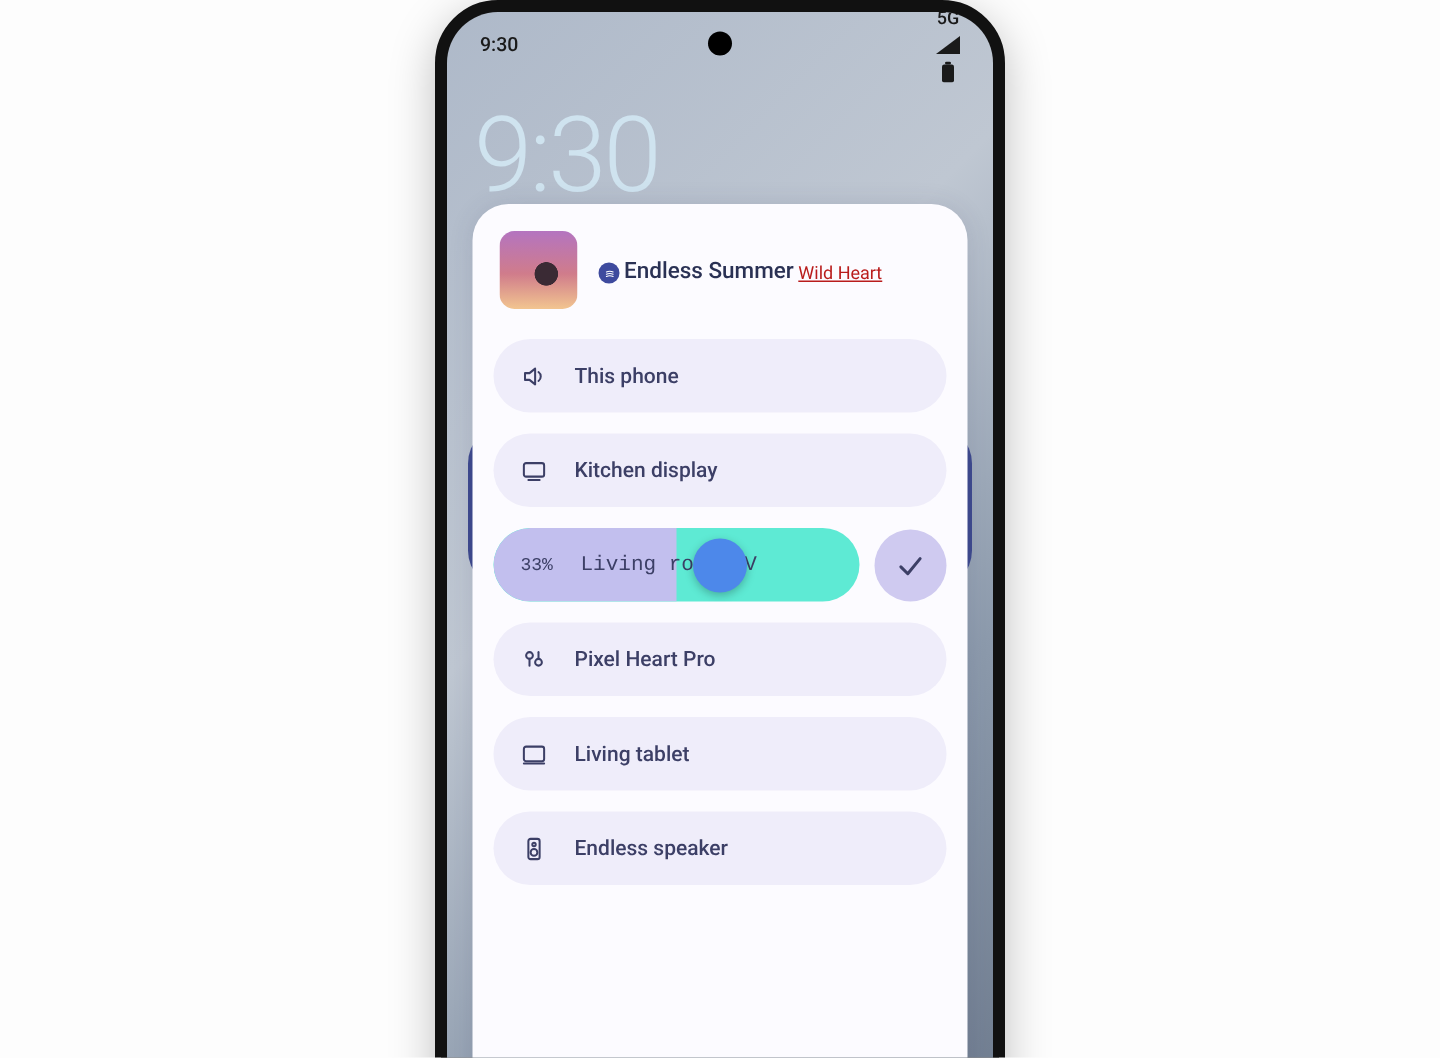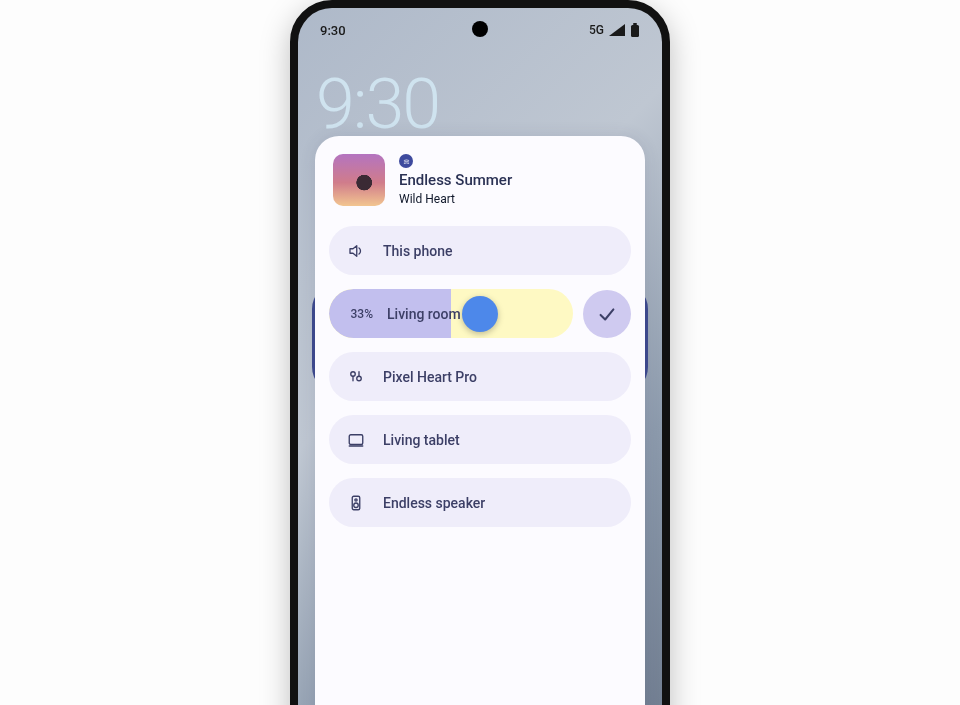--- a/index.html
+++ b/index.html
@@ -47,21 +47,21 @@
     left: 0; right: 0;
     height: 20px;
     display: flex;
     justify-content: space-between;
     align-items: center;
     padding: 0 22px;
     color: #1a1a1a;
     font-size: 13px;
     font-weight: 500;
   }
-  .status-right { display:flex; align-items:center; gap:5px; font-size:12px; }
+  .status-right { display:flex; align-items:center; gap:5px; font-size:12px;flex-direction:column; }
   .sig-svg { width:16px; height:12px; }
   .bat-svg { width:10px; height:14px; }
 
   .lock-clock {
     position: absolute;
     top: 55px;
     left: 18px;
     font-size: 70px;
     font-weight: 300;
     color: #cfe3ef;
@@ -95,64 +95,64 @@
     gap: 14px;
     padding: 0 4px 4px 4px;
   }
   .album-art {
     width: 52px;
     height: 52px;
     border-radius: 10px;
     background: radial-gradient(circle at 60% 55%, #3a2a34 0 18%, transparent 19%),
                 linear-gradient(180deg,#b474c0 0%, #d07c8b 55%, #f2c590 100%);
   }
-  .np-text { display:flex; flex-direction:column; gap:3px; }
+  .np-text { display:flex; flex-direction:row; gap:3px;align-items:flex-end; }
   .np-app-logo {
     width:14px; height:14px; border-radius:50%;
     background:#3e4a9e; display:flex;align-items:center;justify-content:center;
   }
   .np-app-logo svg { width:9px; height:9px; }
   .track-title { font-size:15px; font-weight:500; color:#2a3154; }
-  .track-artist{ font-size:12px; color:#0f172a; }
+  .track-artist{ font-size:12px; color:#b91c1c;text-decoration:underline; }
 
   .devices {
     margin-top: 16px;
     display:flex;
     flex-direction:column;
     gap: 14px;
     flex: 1;
   }
   .device-item {
     height: 49px;
     background: #efedfa;
     border-radius: 26px;
     display:flex;
     align-items:center;
     padding: 0 18px;
     gap: 18px;
     color: #3c3f66;
     font-size: 14px;
     font-weight: 500;
     position: relative;
-    text-align: right;
   }
   .device-item .icon { width:18px; display:flex; }
   .device-item .icon svg { width:18px; height:18px; stroke:#3c3f66; }
 
   .active-row {
     display:flex;
     align-items:center;
     gap: 10px;
   }
   .device-item.active {
-    background: #fef9c3;
+    background: #5eead4;
     padding: 0;
     position:relative;
     overflow:hidden;
     flex:1;
+    font-family:Liberation Mono, monospace;
   }
   .vol-fill {
     position:absolute;
     left:0; top:0; bottom:0;
     background:#c2bfee;
     border-radius: 26px 0 0 26px;
   }
   .active-content {
     position:relative;
     display:flex;
@@ -238,20 +238,29 @@
         <div class="device-item">
           <span class="icon">
             <svg viewBox="0 0 24 24" fill="none" stroke-width="1.8" stroke-linecap="round" stroke-linejoin="round">
               <path d="M4 9v6h4l5 4V5L8 9H4z"></path>
                 <path d="M16 8a5 5 0 0 1 0 8"></path>
             </svg>
           </span>
           <span>This phone</span>
         </div>
 
+        <div class="device-item">
+          <span class="icon">
+            <svg viewBox="0 0 24 24" fill="none" stroke-width="1.8" stroke-linecap="round" stroke-linejoin="round">
+              <rect x="3" y="5" width="18" height="12" rx="2"></rect>
+                <line x1="7" y1="20" x2="17" y2="20"></line>
+            </svg>
+          </span>
+          <span>Kitchen display</span>
+        </div>
 
         <div class="active-row">
           <div class="device-item active">
             <div class="vol-fill" id="vol-fill" style="width: 50%;"></div>
             <div class="active-content">
               <span class="vol-pct">33%</span>
               <span>Living room TV</span>
             </div>
             <div class="vol-thumb" id="vol-thumb" style="left: calc(62% - 18px);"></div>
           </div>

